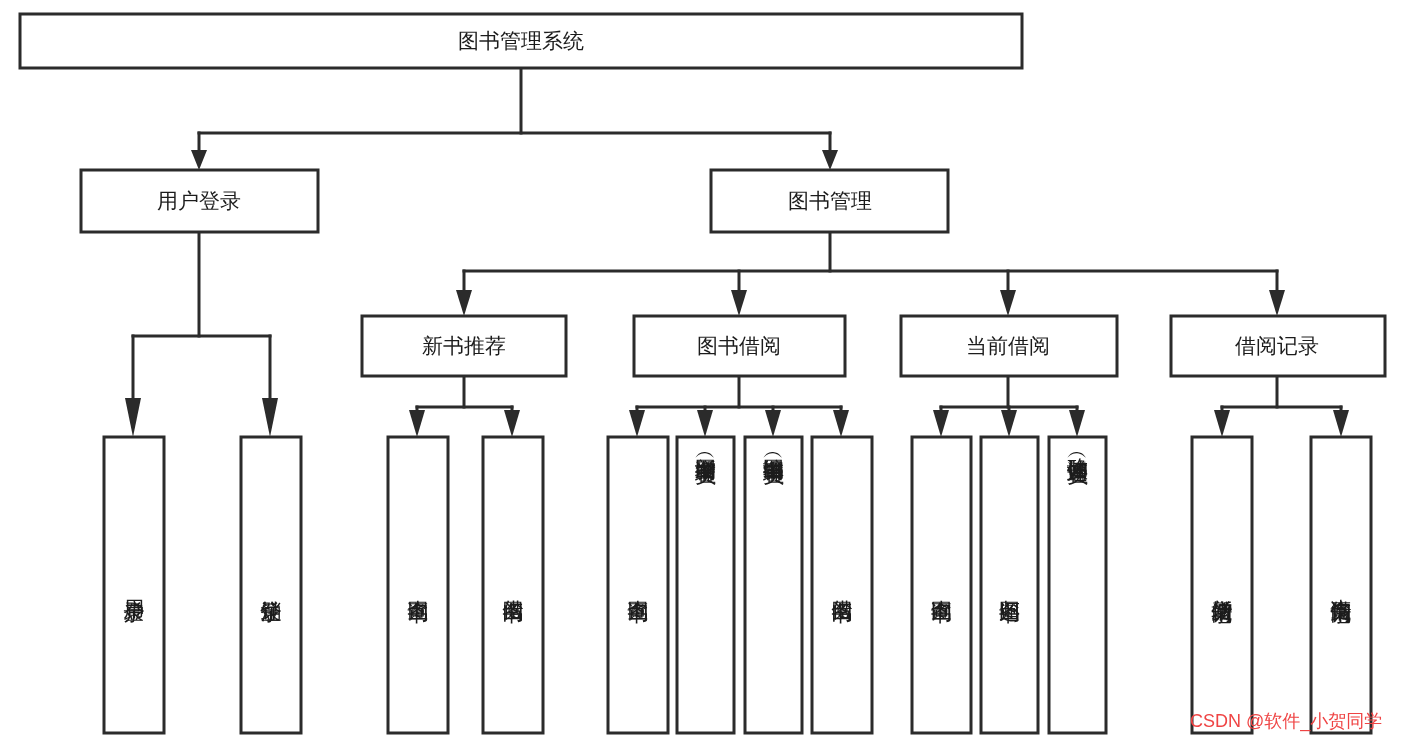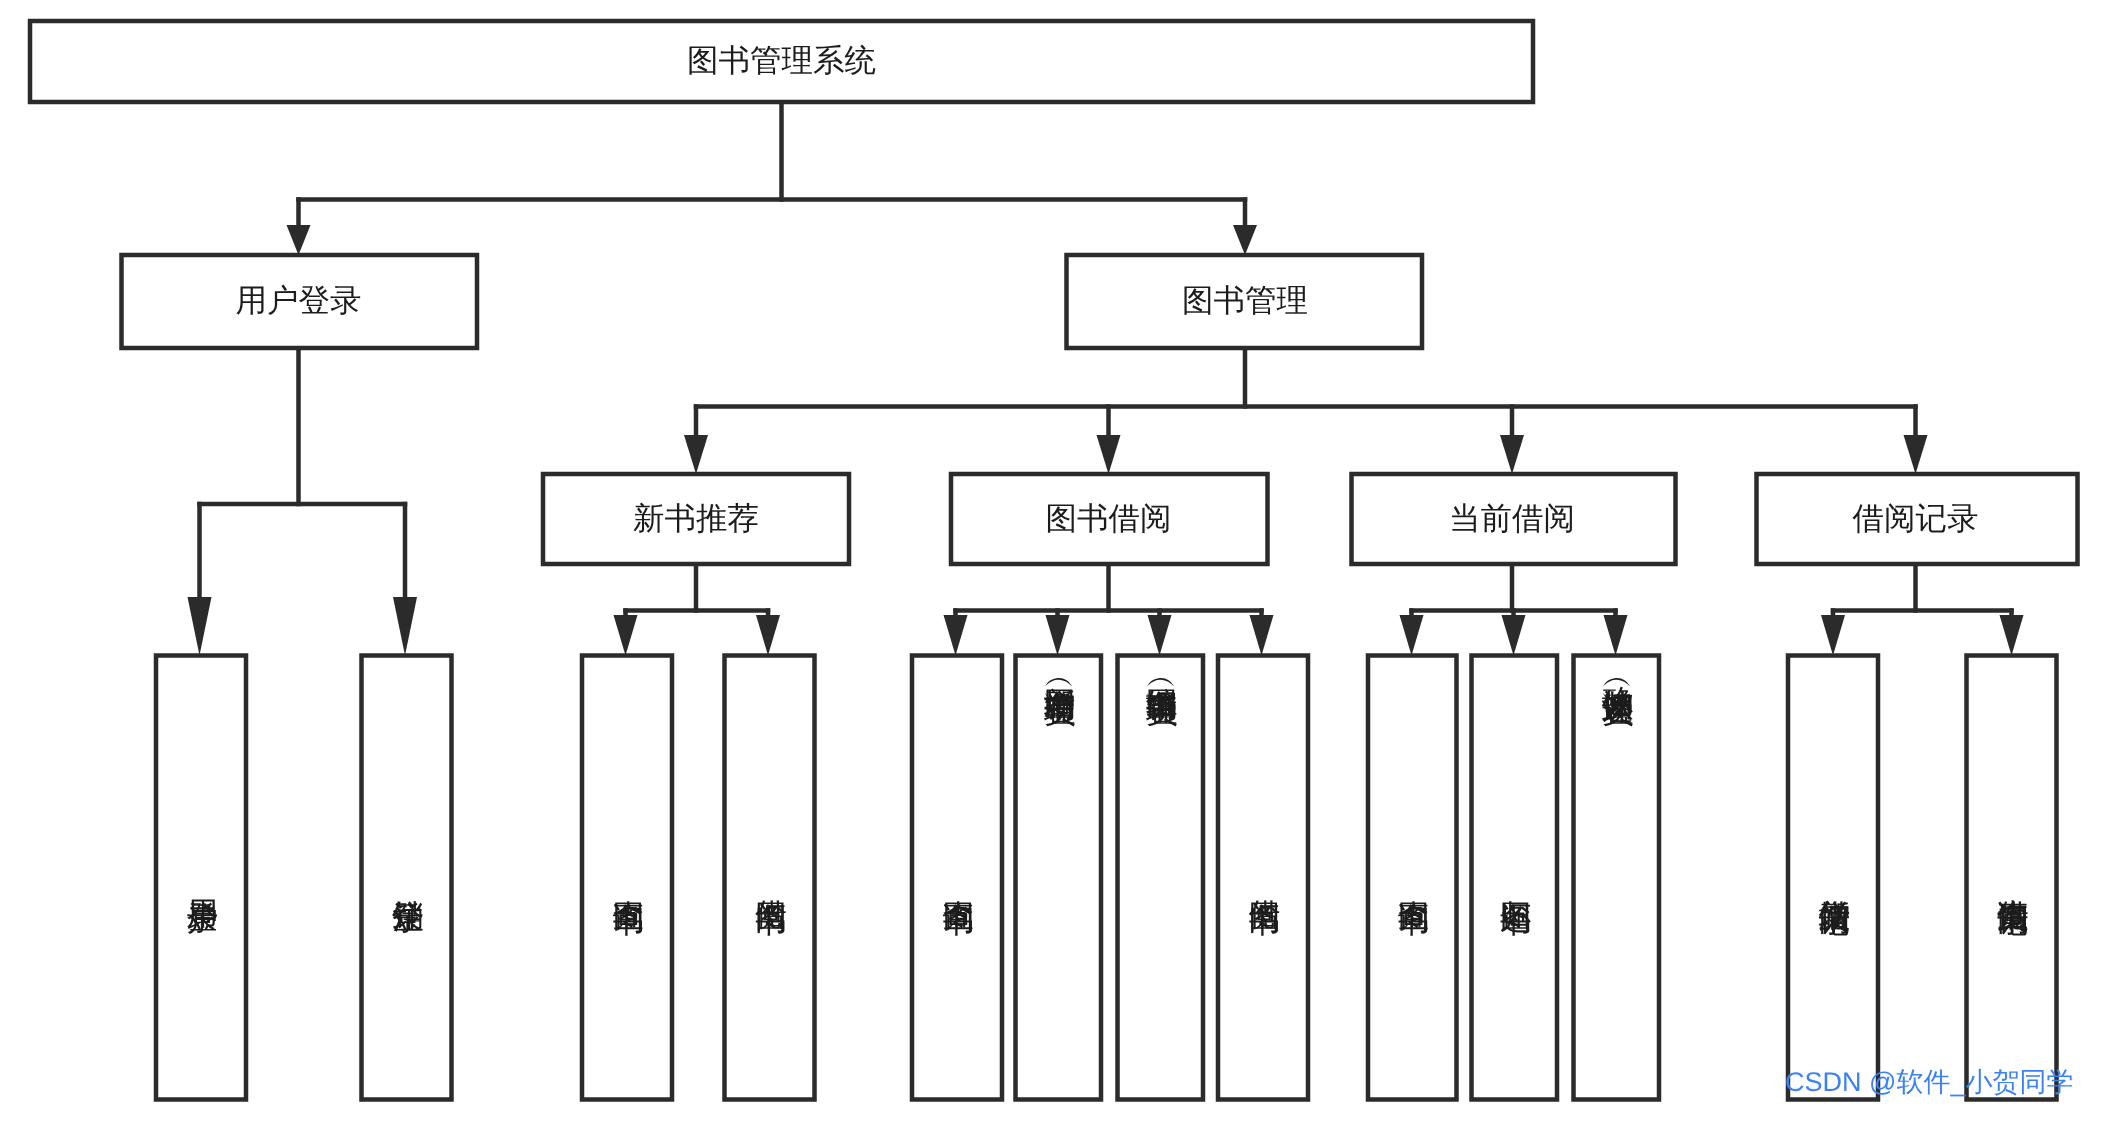--- a/index.html
+++ b/index.html
@@ -20,21 +20,21 @@
     font-family:"Liberation Sans","DejaVu Sans",sans-serif;
     font-size:21px;color:#1c1c1c;line-height:1.24;
     writing-mode:vertical-rl;text-orientation:upright;
     white-space:nowrap;letter-spacing:1px;
   }
   .leaf-label-wrap{
     position:absolute;display:flex;align-items:center;justify-content:center;
     pointer-events:none;
   }
   .watermark{
-    position:absolute;font-size:18px;color:#3b82f6;
+    position:absolute;font-size:18px;color:#ef4444;
     font-family:"Liberation Sans","DejaVu Sans",sans-serif;
     white-space:nowrap;left:1190px;top:709px;
   }
 </style>
 </head>
 <body>
 
 <div id="diagram-root">
 
   <svg id="tree" viewBox="0 0 1405 747">

